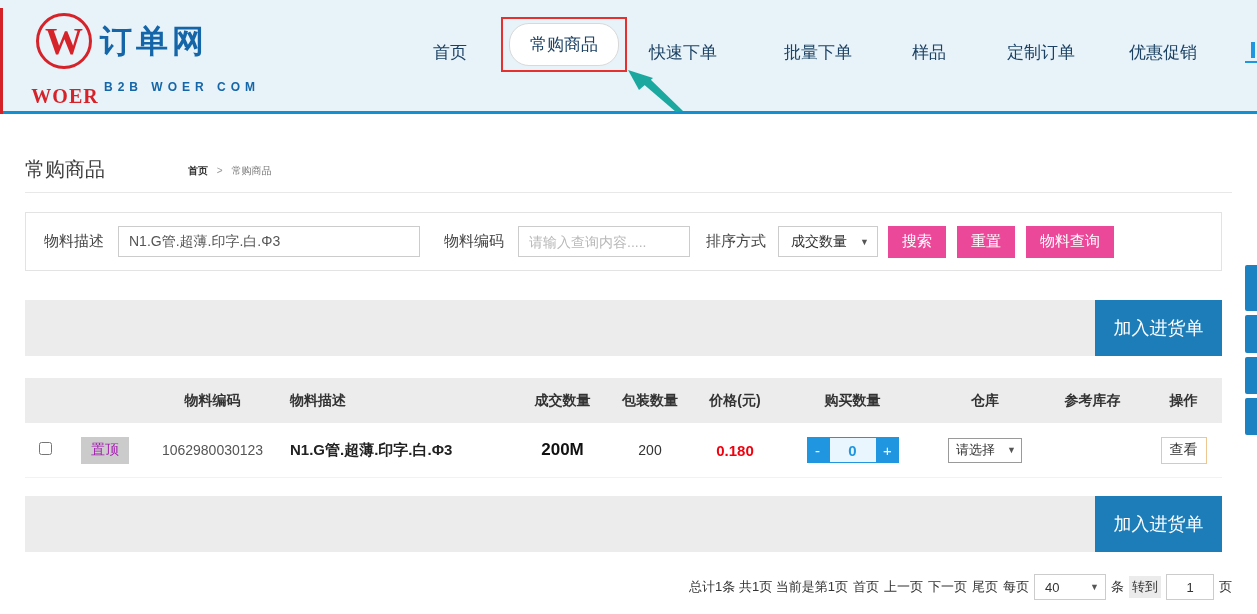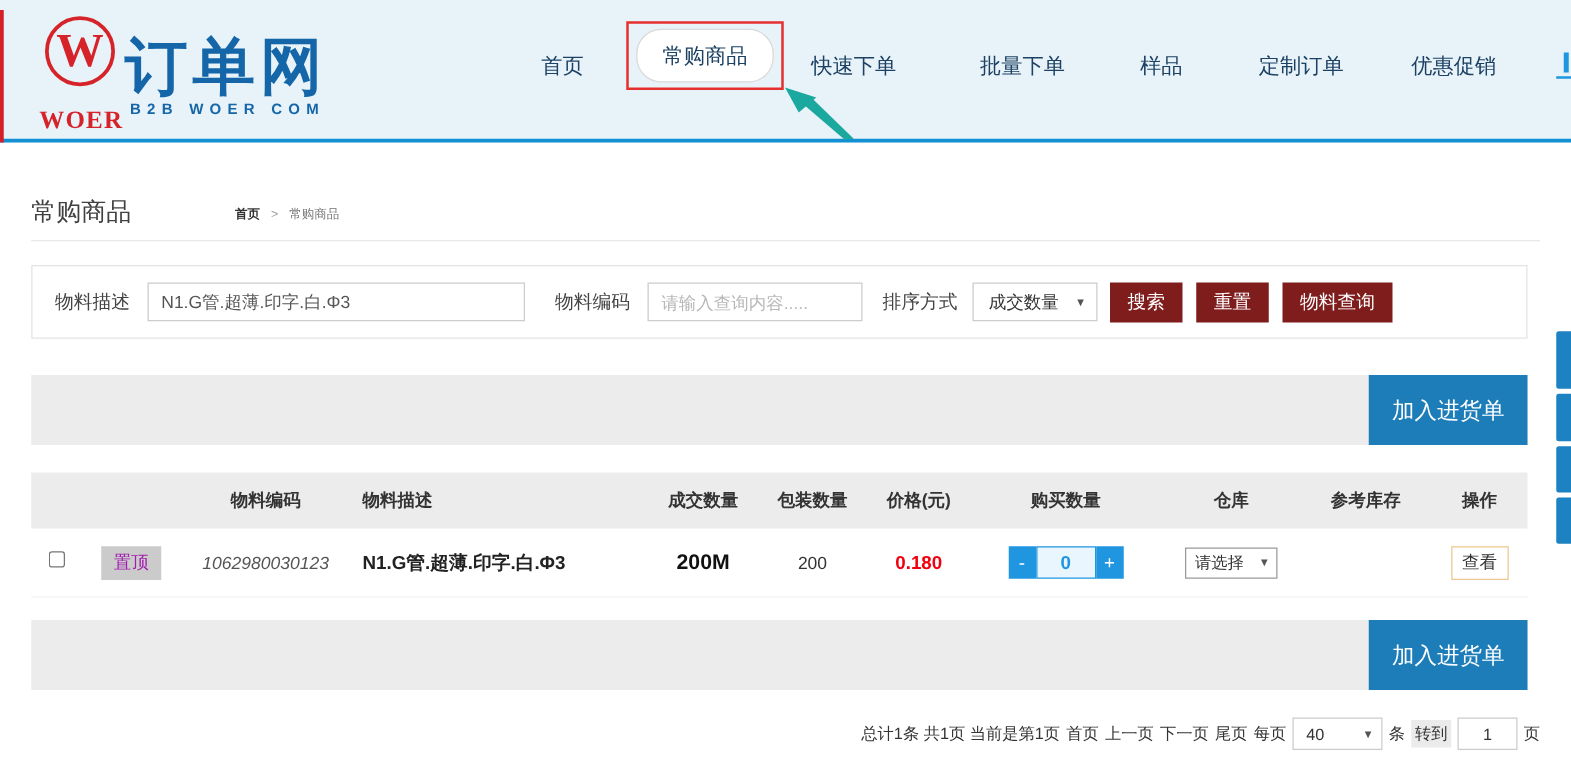--- a/index.html
+++ b/index.html
@@ -12,21 +12,21 @@
     background:#e7f2f9; border-bottom:3px solid #1390d2; }
   .red-strip { position:absolute; left:0; top:8px; width:3px; height:106px; background:#d42027; }
   .logo-circle { position:absolute; left:36px; top:13px; width:56px; height:56px;
     border:3px solid #d6232a; border-radius:50%; display:flex; align-items:center;
     justify-content:center; color:#d6232a; font-family:"Liberation Serif","DejaVu Serif",serif;
     font-weight:bold; font-size:38px; line-height:1; }
   .logo-brand { position:absolute; left:30px; top:72px; width:70px; text-align:center;
     color:#d6232a; font-family:Liberation Serif, serif;
     font-weight:bold; font-size:20px; letter-spacing:1px;margin-top:13px; }
   .site-name { position:absolute; left:100px; top:20px; color:#1566a8;
-    font-weight:bold; font-size:50px; letter-spacing:4px; }
+    font-weight:bold; font-size:32px; letter-spacing:4px; }
   .site-sub { position:absolute; left:104px; top:80px; color:#1566a8;
     font-weight:bold; font-size:12px; letter-spacing:5px; }
 
   .nav-item { position:absolute; top:41px; font-size:17px; color:#1c4163; cursor:pointer; white-space:nowrap; }
   .pill-annotation { position:absolute; left:501px; top:17px; width:126px; height:55px;
     border:2px solid #e63030; display:flex; align-items:center; justify-content:center; }
   .nav-pill { background:#fff; border:1px solid #d9d9d9; border-radius:20px;
     padding:9px 20px; font-size:17px; color:#1c4163; cursor:pointer; white-space:nowrap; }
   .arrow-svg { position:absolute; left:627px; top:69px; }
 
@@ -42,21 +42,21 @@
   .search-panel { position:absolute; left:25px; top:212px; width:1197px; height:59px;
     border:1px solid #e3e3e3; background:#fff; display:flex; align-items:center; }
   .f-label { font-size:15px; color:#444; white-space:nowrap; }
   .text-input { height:31px; border:1px solid #ccc; background:#fff; font-size:14px;
     color:#555; padding:0 10px; font-family:inherit; }
   .text-input::placeholder { color:#b8b8b8; }
   .sel { height:31px; border:1px solid #ccc; background:#fff; display:flex;
     align-items:center; justify-content:space-between; padding:0 8px 0 12px;
     font-size:14px; color:#333; cursor:pointer; }
   .caret { font-size:9px; color:#555; margin-left:8px; }
-  .btn-blue { height:32px; border:none; background:#7f1d1d; color:#fff; font-size:15px;
+  .btn-blue { height:32px; border:none; background:#ec4899; color:#fff; font-size:15px;
     padding:0 14px; cursor:pointer; font-family:inherit; }
 
   
   .action-bar { position:absolute; left:25px; width:1197px; height:56px; background:#ececec; }
   .bar1 { top:300px; } .bar2 { top:496px; }
   .add-btn { position:absolute; right:0; top:0; width:127px; height:56px; background:#1d7db9;
     color:#fff; font-size:18px; display:flex; align-items:center; justify-content:center; cursor:pointer; }
 
   
   .thead { position:absolute; left:25px; top:378px; width:1197px; height:45px;
@@ -72,21 +72,21 @@
   .c-pack  { width:90px;  text-align:center; }
   .c-price { width:80px;  text-align:center; }
   .c-buy   { width:155px; display:flex; justify-content:center; }
   .c-wh    { width:110px; display:flex; justify-content:center; }
   .c-stock { width:105px; text-align:center; }
   .c-op    { width:77px;  display:flex; justify-content:center; }
   .thead .c-buy, .thead .c-wh, .thead .c-op { display:block; text-align:center; }
 
   .pin-btn { width:48px; height:27px; background:#cbcbcb; color:#a21caf; border:none;
     font-size:14px; cursor:pointer; font-family:inherit; }
-  .code-txt { font-size:14px; color:#555;font-style:italic; }
+  .code-txt { font-size:14px; color:#555; }
   .desc-txt { font-size:15px; font-weight:bold; color:#222; }
   .deal-txt { font-size:17px; font-weight:bold; color:#111; }
   .pack-txt { font-size:14px; color:#333; }
   .price-txt { font-size:15px; font-weight:bold; color:#f2000e; }
   .stepper { display:flex; align-items:center; }
   .step-btn { width:22px; height:26px; background:#2196e0; color:#fff; border:none;
     font-size:15px; cursor:pointer; font-family:inherit; line-height:1; }
   .qty-input { width:48px; height:26px; border:1px solid #2196e0; background:#e9f6fd;
     color:#2196e0; font-size:15px; font-weight:bold; text-align:center; font-family:inherit; }
   .wh-sel { width:74px; height:25px; border:1px solid #9a9a9a; background:#fff;

